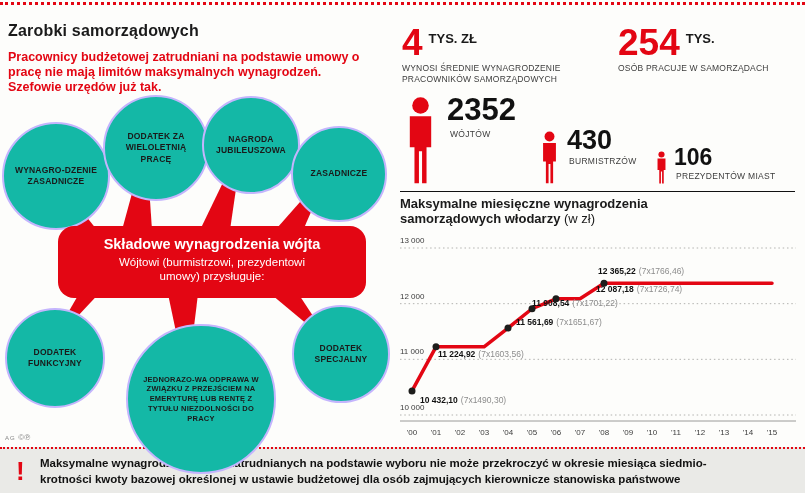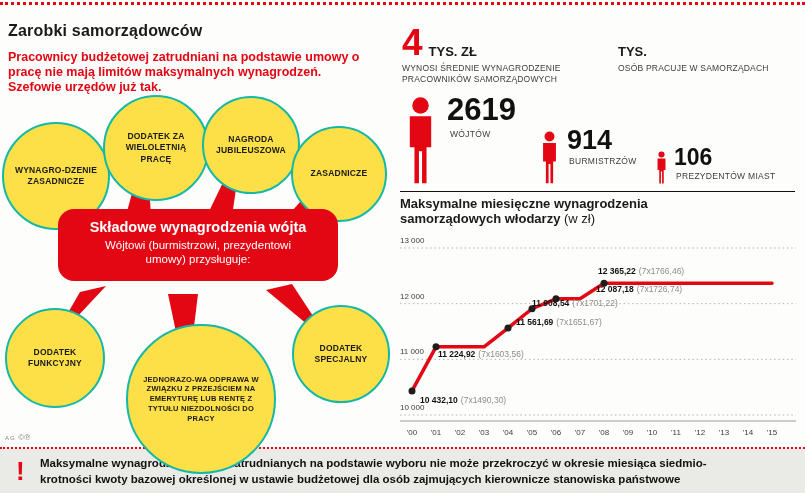--- a/index.html
+++ b/index.html
@@ -7,42 +7,42 @@
   .page{position:relative;width:805px;height:493px;background:#fdfdfb;overflow:hidden;color:#1a1a1a}
   .top-rule{position:absolute;left:0;top:2px;width:805px;border-top:3px dotted #e30613}
 
   
   .page-title{position:absolute;left:8px;top:11px;font-size:16px;font-weight:bold;letter-spacing:.2px}
   .intro{position:absolute;left:8px;top:37px;width:362px;font-size:12.5px;font-weight:bold;color:#e30613;line-height:1.22}
 
   .connectors{position:absolute;left:0;top:0;z-index:1}
   .connectors polygon{fill:#e30613}
 
-  .bubble{position:absolute;z-index:2;border-radius:50%;background:#fde047;border:2px solid #14b8a6;
+  .bubble{position:absolute;z-index:2;border-radius:50%;background:#14b8a6;border:2px solid #c4b5fd;
           display:flex;align-items:center;justify-content:center;text-align:center;
           font-weight:bold;font-size:8.5px;line-height:1.3;letter-spacing:.2px;padding:6px}
   .b1{left:2px;top:122px;width:92px;height:92px}
   .b2{left:103px;top:95px;width:90px;height:90px}
   .b3{left:202px;top:96px;width:82px;height:82px}
   .b4{left:291px;top:126px;width:80px;height:80px}
   .b5{left:5px;top:308px;width:84px;height:84px}
   .b6{left:126px;top:324px;width:122px;height:122px;font-size:7.5px;padding:12px}
   .b7{left:292px;top:305px;width:82px;height:82px}
 
-  .center-box{position:absolute;left:58px;top:209px;width:280px;height:72px;z-index:3;
+  .center-box{position:absolute;left:58px;top:226px;width:308px;height:72px;z-index:3;
               background:#e30613;border-radius:16px;color:#fff;text-align:center;padding-top:10px;box-sizing:border-box}
   .cb-title{font-size:14.5px;font-weight:bold;margin-bottom:4px}
   .cb-sub{font-size:11.5px;line-height:1.2;width:195px;margin:0 auto}
 
   
   .stat{position:absolute;display:flex;align-items:flex-start;gap:6px}
   .stat1{left:402px;top:28px}
   .stat2{left:618px;top:28px}
   .stat-value{font-size:37px;font-weight:bold;color:#e30613;line-height:.82}
-  .stat-unit{font-size:13px;font-weight:bold;margin-top:16px}
+  .stat-unit{font-size:13px;font-weight:bold;margin-top:3px}
   .stat-caption{position:absolute;font-size:8.5px;color:#3c3c3c;line-height:1.3;letter-spacing:.2px}
   .cap1{left:402px;top:63px;width:170px}
   .cap2{left:618px;top:63px;width:175px}
 
   
   .person{position:absolute;fill:#e30613}
   .off1-icon{left:403px;top:96px;width:35px;height:89px}
   .off2-icon{left:539px;top:131px;width:21px;height:53px}
   .off3-icon{left:655px;top:151px;width:13px;height:33px}
   .off-num{position:absolute;font-weight:bold;line-height:1;color:#111}
@@ -76,21 +76,21 @@
             border-top:2px dotted #e30613;box-sizing:border-box;padding:6px 10px 0 40px;
             font-size:11.5px;font-weight:bold;line-height:1.4;color:#111}
   .footnote-mark{position:absolute;left:16px;top:9px;color:#e30613;font-size:26px;font-weight:bold;line-height:1}
 </style>
 </head>
 <body>
 
 <div class="page">
   <div class="top-rule"></div>
 
-  <h1 class="page-title">Zarobki samorządowców</h1>
+  <h1 class="page-title">Zarobki samorządowych</h1>
   <p class="intro">Pracownicy budżetowej zatrudniani na podstawie umowy o pracę nie mają limitów maksymalnych wynagrodzeń. Szefowie urzędów już tak.</p>
 
   <svg class="connectors" width="395" height="470">
     <polygon points="48,168 78,238 108,244"></polygon>
     <polygon points="146,142 122,230 152,230"></polygon>
     <polygon points="243,141 200,230 230,230"></polygon>
     <polygon points="330,168 270,236 298,242"></polygon>
     <polygon points="47,349 80,292 106,286"></polygon>
     <polygon points="187,384 168,294 198,294"></polygon>
     <polygon points="332,345 266,290 292,284"></polygon>
@@ -123,36 +123,37 @@
     <div class="cb-sub">Wójtowi (burmistrzowi, prezydentowi umowy) przysługuje:</div>
   </div>
 
   <div class="stat stat1">
     <span class="stat-value">4</span>
     <span class="stat-unit">TYS. ZŁ</span>
   </div>
   <div class="stat-caption cap1">WYNOSI ŚREDNIE WYNAGRODZENIE PRACOWNIKÓW SAMORZĄDOWYCH</div>
 
   <div class="stat stat2">
+    <span class="stat-value">254</span>
     <span class="stat-unit">TYS.</span>
   </div>
   <div class="stat-caption cap2">OSÓB PRACUJE W SAMORZĄDACH</div>
 
   <svg class="person off1-icon" viewBox="0 0 36 90">
     <circle cx="18" cy="9" r="8.5"></circle>
     <path d="M7 20 H29 V52 H24.2 V89 H19.6 V56 H16.4 V89 H11.8 V52 H7 Z"></path>
   </svg>
-  <div class="off-num off1-num">2619</div>
+  <div class="off-num off1-num">2352</div>
   <div class="off-label off1-label">WÓJTÓW</div>
 
   <svg class="person off2-icon" viewBox="0 0 36 90">
     <circle cx="18" cy="9" r="8.5"></circle>
     <path d="M7 20 H29 V52 H24.2 V89 H19.6 V56 H16.4 V89 H11.8 V52 H7 Z"></path>
   </svg>
-  <div class="off-num off2-num">914</div>
+  <div class="off-num off2-num">430</div>
   <div class="off-label off2-label">BURMISTRZÓW</div>
 
   <svg class="person off3-icon" viewBox="0 0 36 90">
     <circle cx="18" cy="9" r="8.5"></circle>
     <path d="M7 20 H29 V52 H24.2 V89 H19.6 V56 H16.4 V89 H11.8 V52 H7 Z"></path>
   </svg>
   <div class="off-num off3-num">106</div>
   <div class="off-label off3-label">PREZYDENTÓW MIAST</div>
 
   <div class="chart-divider"></div>

